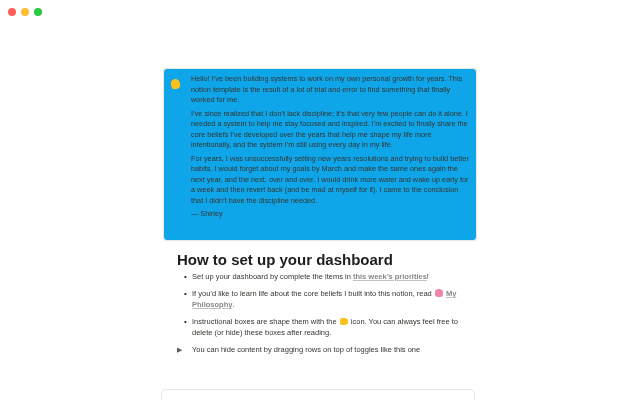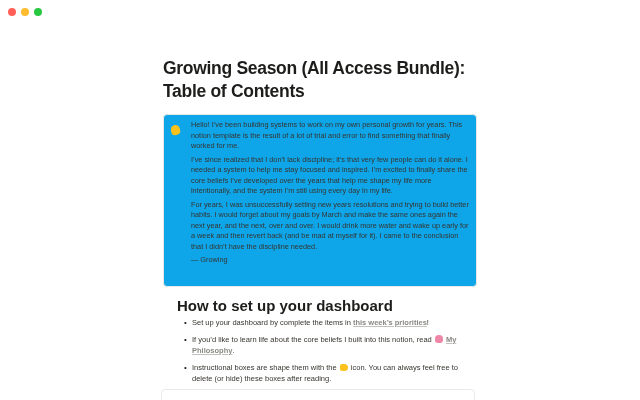--- a/index.html
+++ b/index.html
@@ -83,34 +83,30 @@
 <body>
 
 <div class="traffic-lights">
   <span class="tl-dot tl-close"></span>
   <span class="tl-dot tl-min"></span>
   <span class="tl-dot tl-zoom"></span>
 </div>
 
 <div class="content">
 
-  <h1 class="page-title">
-    <span>Growing Season (All Access Bundle):</span><br>
-    <span>Table of Contents</span>
-  </h1>
 
   <div class="callout">
     <div class="callout-emoji-col">
       <span class="emoji-shape"></span>
     </div>
     <div class="callout-body">
       <p>Hello! I’ve been building systems to work on my own personal growth for years. This notion template is the result of a lot of trial and error to find something that finally worked for me.</p>
       <p>I’ve since realized that I don’t lack discipline; it’s that very few people can do it alone. I needed a system to help me stay focused and inspired. I’m excited to finally share the core beliefs I’ve developed over the years that help me shape my life more intentionally, and the system I’m still using every day in my life.</p>
       <p>For years, I was unsuccessfully setting new years resolutions and trying to build better habits. I would forget about my goals by March and make the same ones again the next year, and the next, over and over. I would drink more water and wake up early for a week and then revert back (and be mad at myself for it). I came to the conclusion that I didn’t have the discipline needed.</p>
-      <p>— Growing</p>
+      <p>— Shirley</p>
     </div>
   </div>
 
   <h3 class="section-heading">How to set up your dashboard</h3>
 
   <ul class="bullet-list">
 
     <li>
       <span class="bullet-marker">•</span>
       <span class="li-text"><span>Set up your dashboard by complete the items in </span><span class="inline-link">this week’s priorities</span><span>!</span></span>

